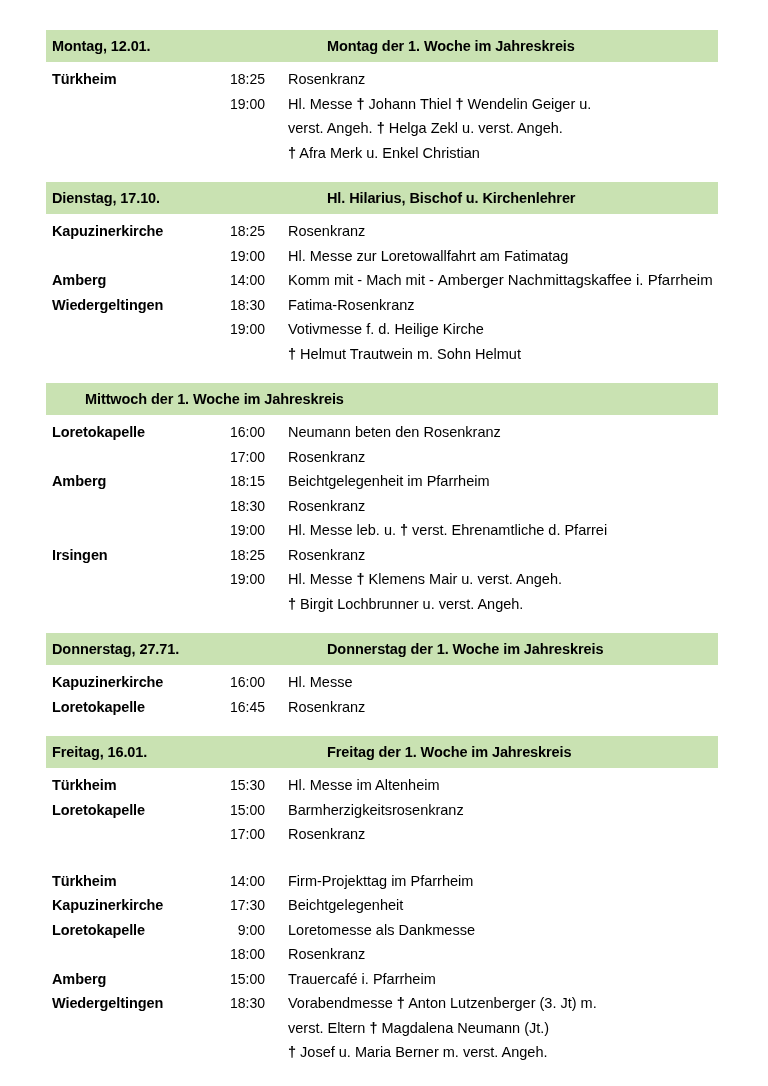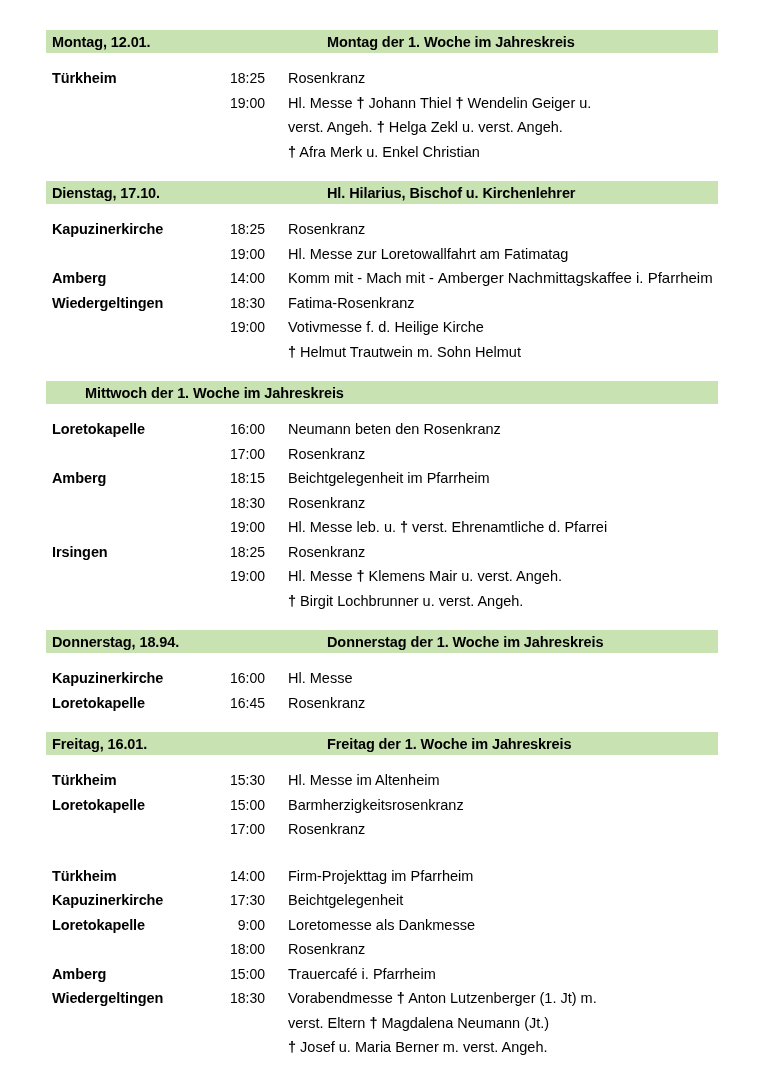--- a/index.html
+++ b/index.html
@@ -17,42 +17,41 @@
   #schedule {
     position: relative;
     padding: 30px 50px 0 46px;
     box-sizing: border-box;
   }
   .day-section {
     margin-bottom: 17px;
   }
   .day-header {
     background: #c9e2b2;
-    height: 23px;
+    height: 32px;
     display: flex;
     align-items: center;
     font-weight: bold;
     font-size: 14.5px;
     letter-spacing: -0.1px;
   }
   .day-header .dh-date {
     width: 242px;
     flex: 0 0 242px;
     padding-left: 6px;
     box-sizing: border-box;
     white-space: nowrap;
   }
   .day-header .dh-title {
     flex: 1 1 auto;
     white-space: nowrap;
     margin-left: 39px;
   }
   .rows {
     padding-top: 5px;
-    margin-top: 8px;
   }
   .srow {
     display: flex;
     align-items: flex-start;
     min-height: 24.5px;
   }
   .srow .loc {
     width: 161px;
     flex: 0 0 161px;
     padding-left: 6px;
@@ -212,21 +211,21 @@
           <div class="time">19:00</div>
           <div class="desc">
             <div class="dline"><span>Hl. Messe </span><span class="dagger">†</span><span> Klemens Mair u. verst. Angeh.</span></div>
             <div class="dline"><span class="dagger">†</span><span> Birgit Lochbrunner u. verst. Angeh.</span></div>
           </div>
         </div>
       </div>
     </div>
     <div class="day-section">
       <div class="day-header">
-        <div class="dh-date">Donnerstag, 18.94.</div>
+        <div class="dh-date">Donnerstag, 27.71.</div>
         <div class="dh-title">Donnerstag der 1. Woche im Jahreskreis</div>
       </div>
       <div class="rows">
         <div class="srow">
           <div class="loc">Kapuzinerkirche</div>
           <div class="time">16:00</div>
           <div class="desc">
             <div class="dline"><span>Hl. Messe</span></div>
           </div>
         </div>
@@ -302,20 +301,20 @@
           <div class="loc">Amberg</div>
           <div class="time">15:00</div>
           <div class="desc">
             <div class="dline"><span>Trauercafé i. Pfarrheim</span></div>
           </div>
         </div>
         <div class="srow">
           <div class="loc">Wiedergeltingen</div>
           <div class="time">18:30</div>
           <div class="desc">
-            <div class="dline"><span>Vorabendmesse </span><span class="dagger">†</span><span> Anton Lutzenberger (1. Jt) m.</span></div>
+            <div class="dline"><span>Vorabendmesse </span><span class="dagger">†</span><span> Anton Lutzenberger (3. Jt) m.</span></div>
             <div class="dline"><span>verst. Eltern </span><span class="dagger">†</span><span> Magdalena Neumann (Jt.)</span></div>
             <div class="dline"><span class="dagger">†</span><span> Josef u. Maria Berner m. verst. Angeh.</span></div>
           </div>
         </div>
       </div>
     </div>
   </div>
 
 </body></html>

